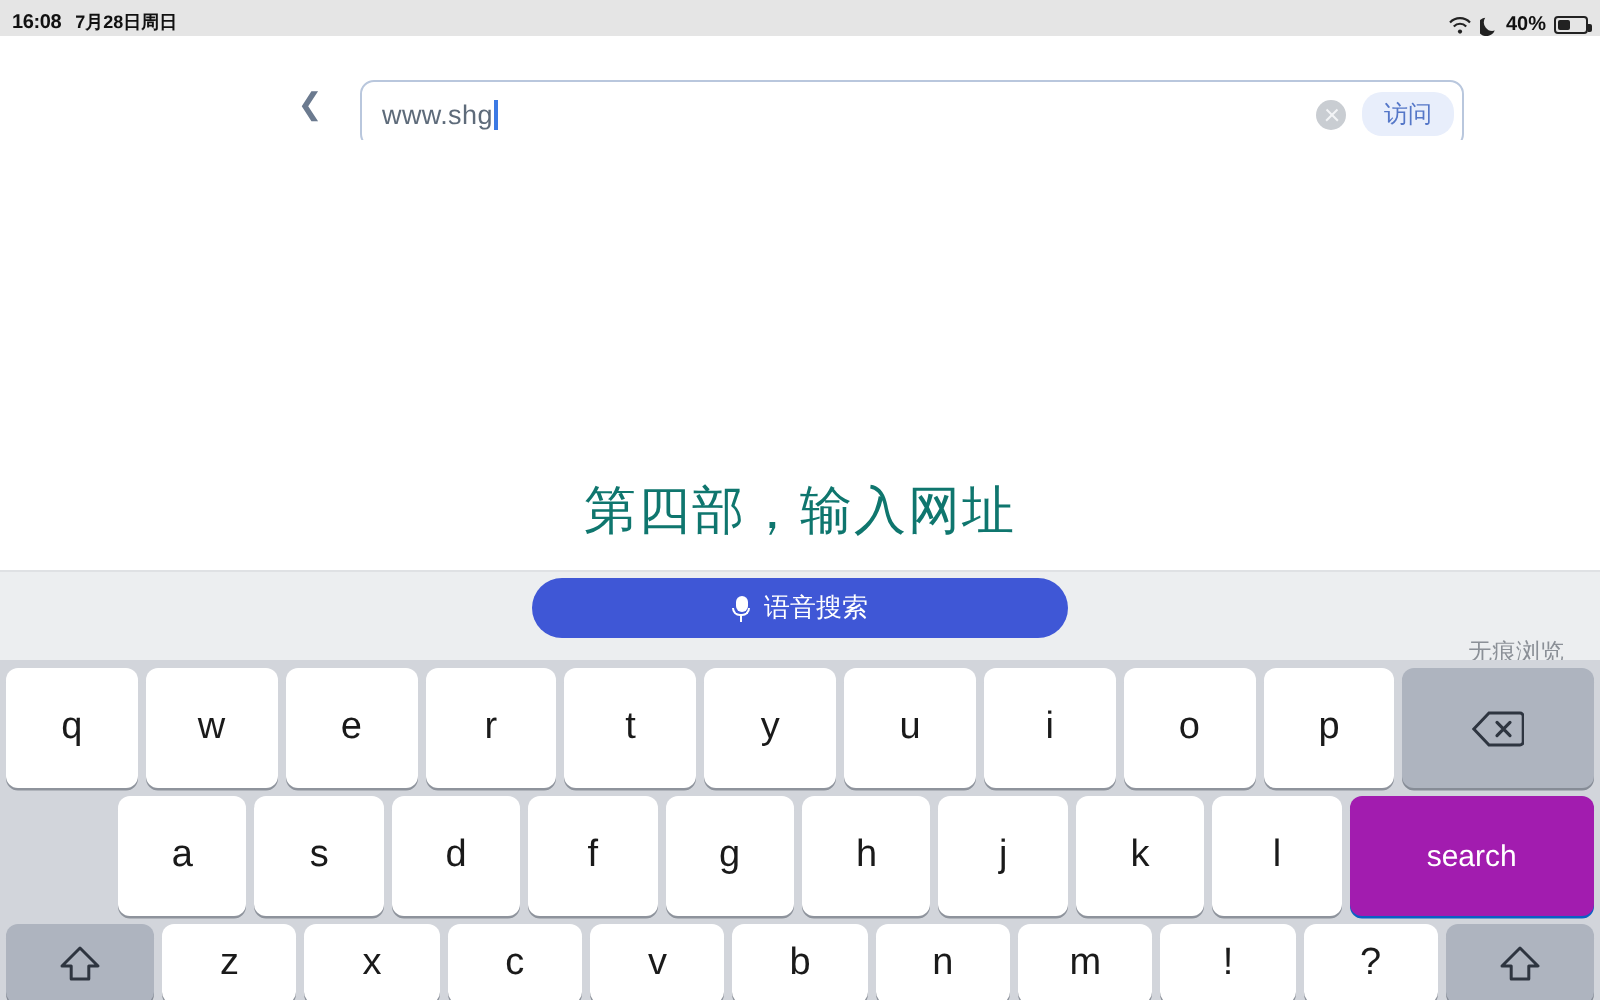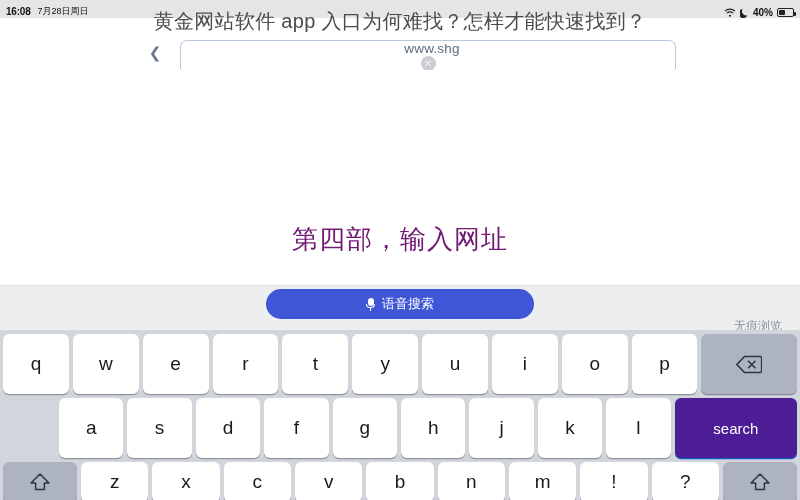--- a/index.html
+++ b/index.html
@@ -20,21 +20,21 @@
     position:absolute; top:0; left:0; width:800px; height:18px;
     display:flex; align-items:flex-end; justify-content:space-between;
     padding:0 6px;
     font-size:10px; font-weight:bold; color:#111;
     background:#e5e5e5;
     z-index:5;
   }
   .sb-left { display:flex; align-items:center; gap:7px; }
   .sb-right { display:flex; align-items:center; gap:4px; }
   .sb-time { letter-spacing:-0.2px; }
-  .sb-date { font-size:9px; font-weight:normal; }
+  .sb-date { font-size:9px; font-weight:bold; }
   .sb-pct { font-size:10px; font-weight:bold; }
   .ic { display:inline-block; line-height:0; }
   .battery {
     width:17px; height:9px; border:1.2px solid #222; border-radius:2px;
     position:relative; display:inline-block;
   }
   .battery::after{
     content:""; position:absolute; right:-3px; top:2.5px;
     width:1.6px; height:4px; background:#222; border-radius:0 1px 1px 0;
   }
@@ -48,27 +48,26 @@
     position:absolute; top:18px; left:0; width:800px; height:52px;
     background:#ffffff;
   }
   .back-chevron {
     position:absolute; left:148px; top:28px;
     width:14px; height:14px;
     color:#6b7a8f; font-size:15px; line-height:14px; text-align:center;
   }
   .urlbox {
     position:absolute; left:180px; top:22px;
-    width:496px; height:34px;
+    width:552px; height:34px;
     background:#ffffff;
     border:1.4px solid #b9c7dd;
     border-radius:7px;
     display:flex; align-items:center;
     padding:0 2px 0 10px;
-    flex-direction:column;
   }
   .urlbox .urltext {
     flex:0 0 auto;
     font-size:13.5px; color:#5e6b7a; letter-spacing:0.2px;
     position:relative;
   }
   .caret {
     display:inline-block; width:1.5px; height:15px;
     background:#3c7ae4; margin-left:1px; vertical-align:-3px;
   }
@@ -104,23 +103,23 @@
     z-index:6;
     white-space:nowrap;
   }
 
   
   .page-body {
     position:absolute; top:70px; left:0; width:800px; height:215px;
     background:#ffffff;
   }
   .center-caption {
-    position:absolute; left:0; top:152px; width:800px;
+    position:absolute; left:0; top:168px; width:800px;
     text-align:center;
-    font-size:26px; color:#701a75;
+    font-size:26px; color:#0f766e;
     font-family:"DejaVu Serif","Liberation Serif",serif;
     letter-spacing:1px;
   }
 
   
   .voicebar {
     position:absolute; top:285px; left:0; width:800px; height:45px;
     background:#eceef0;
     border-top:1px solid #dfe1e4;
     display:flex; align-items:center;
@@ -174,21 +173,21 @@
     box-shadow:0 1.2px 0 #8e939c;
     display:flex; align-items:center; justify-content:center;
     font-size:19px; color:#1a1a1a;
     flex:1 1 0;
   }
   .key.special {
     background:#aeb4bf;
     box-shadow:0 1.2px 0 #868c96;
   }
   .key.search {
-    background:#4c1d95;
+    background:#a21caf;
     color:#ffffff;
     font-size:15px;
     box-shadow:0 1.2px 0 #0a60c4;
   }
   .r2 .spacer-l { flex:0 0 52px; }
   .r3 .key { height:40px; }
   .kb-backspace { flex:1.45 1 0 !important; }
   .kb-search { flex:1.9 1 0 !important; }
   .kb-shift { flex:1.1 1 0 !important; }
 
@@ -222,21 +221,20 @@
           <path d="M7.4 7.3A4.3 4.3 0 0 1 2.6 0.9a4.6 4.6 0 1 0 4.8 6.4z" fill="#222"></path>
         </svg>
       </span>
       <span class="sb-pct">40%</span>
       <span class="battery">
           <i></i>
         </span>
     </div>
   </div>
 
-  <div class="overlay-title">黄金网站软件 app 入口为何难找？怎样才能快速找到？</div>
 
   <div class="browserbar">
     <div class="back-chevron">❮</div>
     <div class="urlbox">
       <span class="urltext">www.shg</span>
         <span class="caret"></span>
       <span class="url-spacer"></span>
       <span class="clear-dot"></span>
       <span class="visit-btn">访问</span>
     </div>

